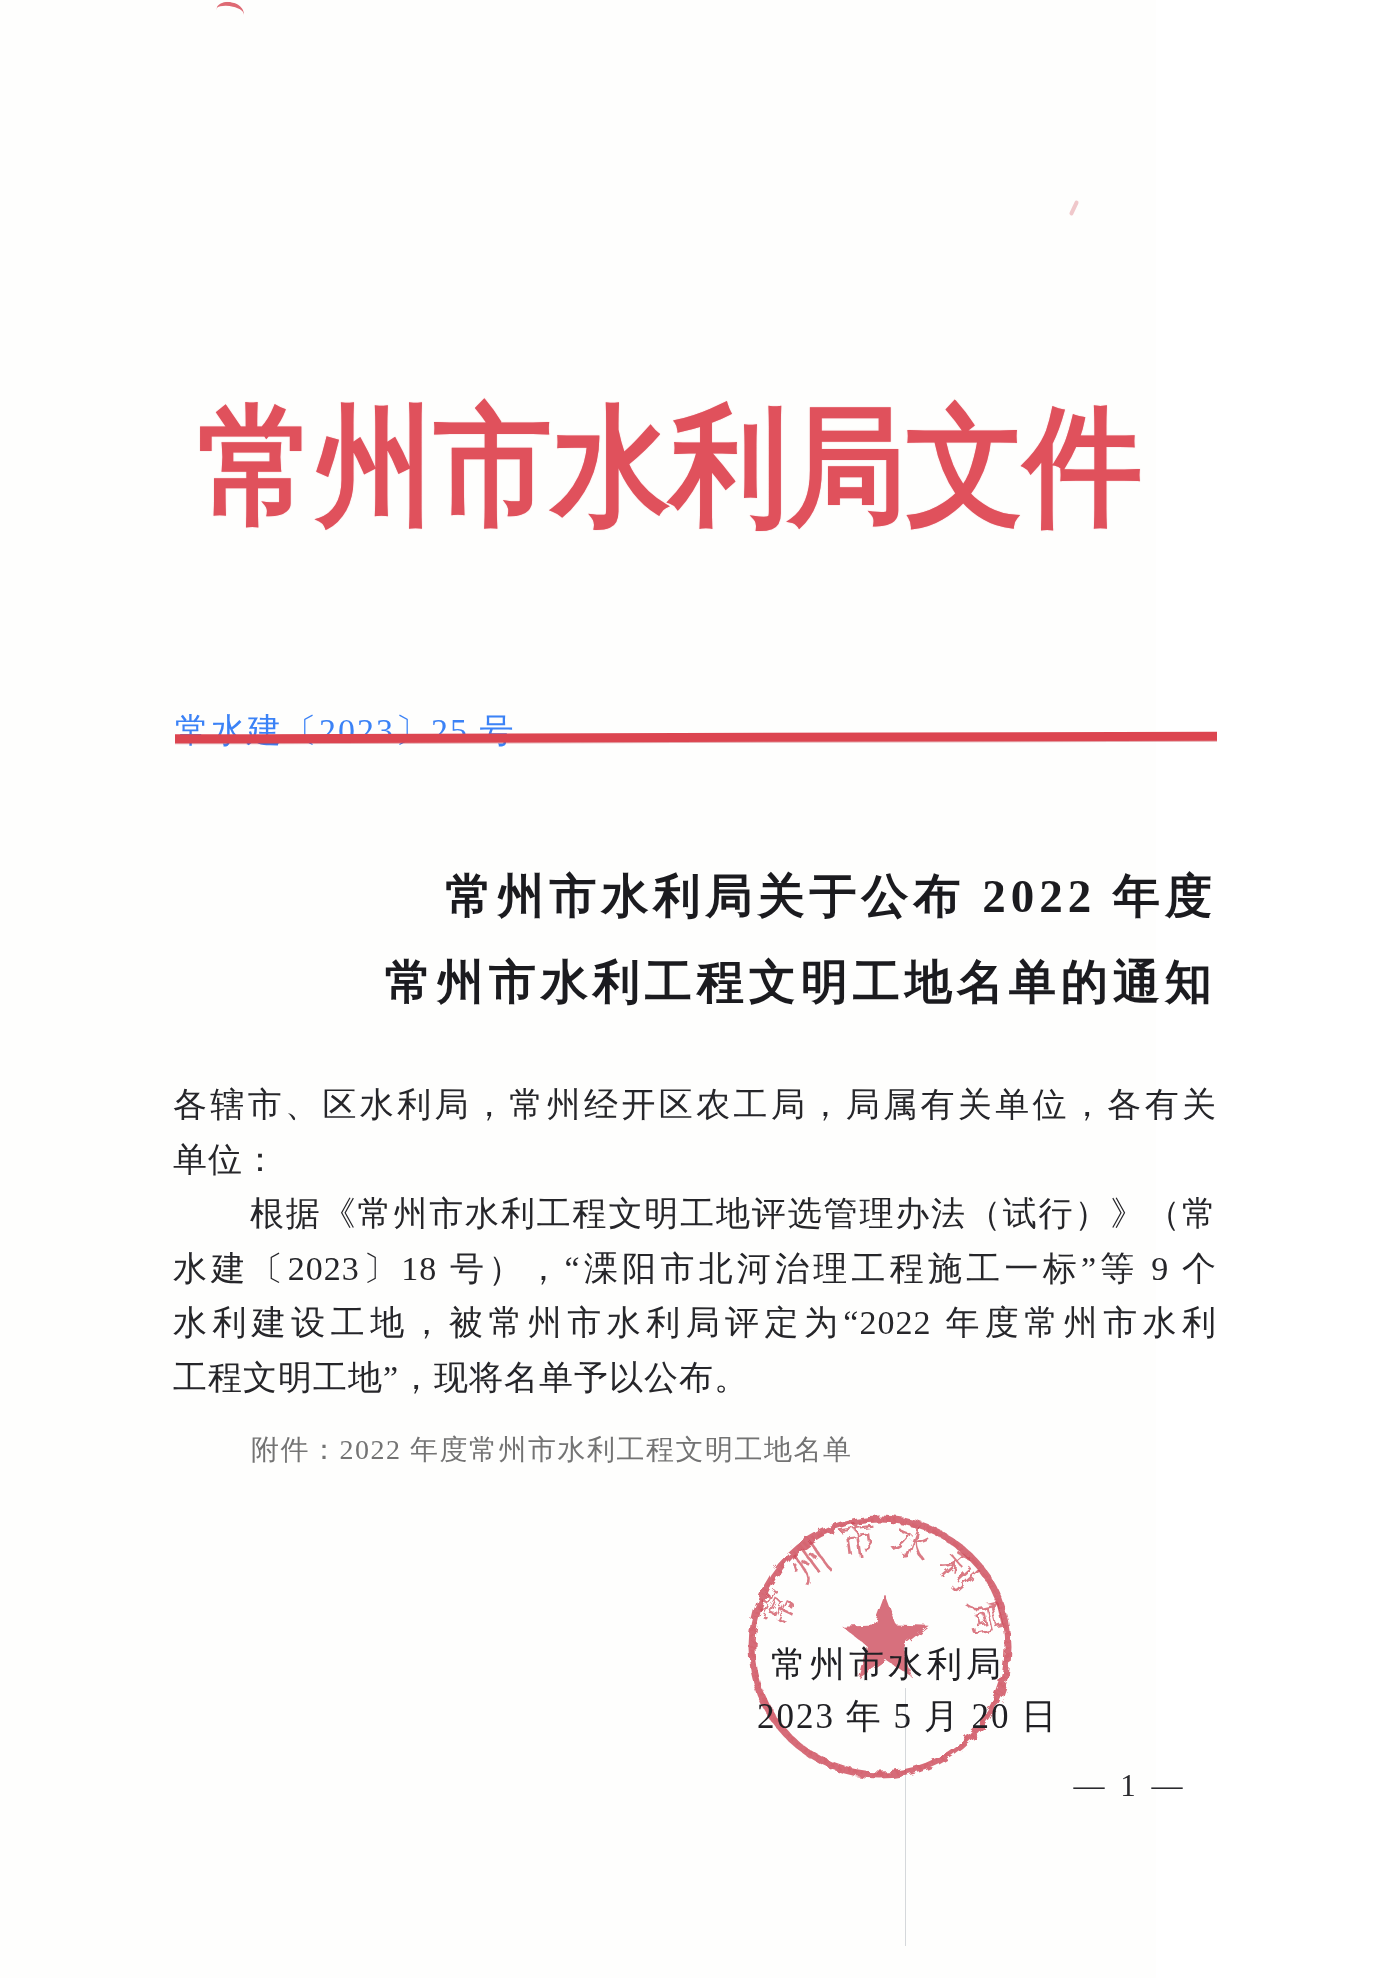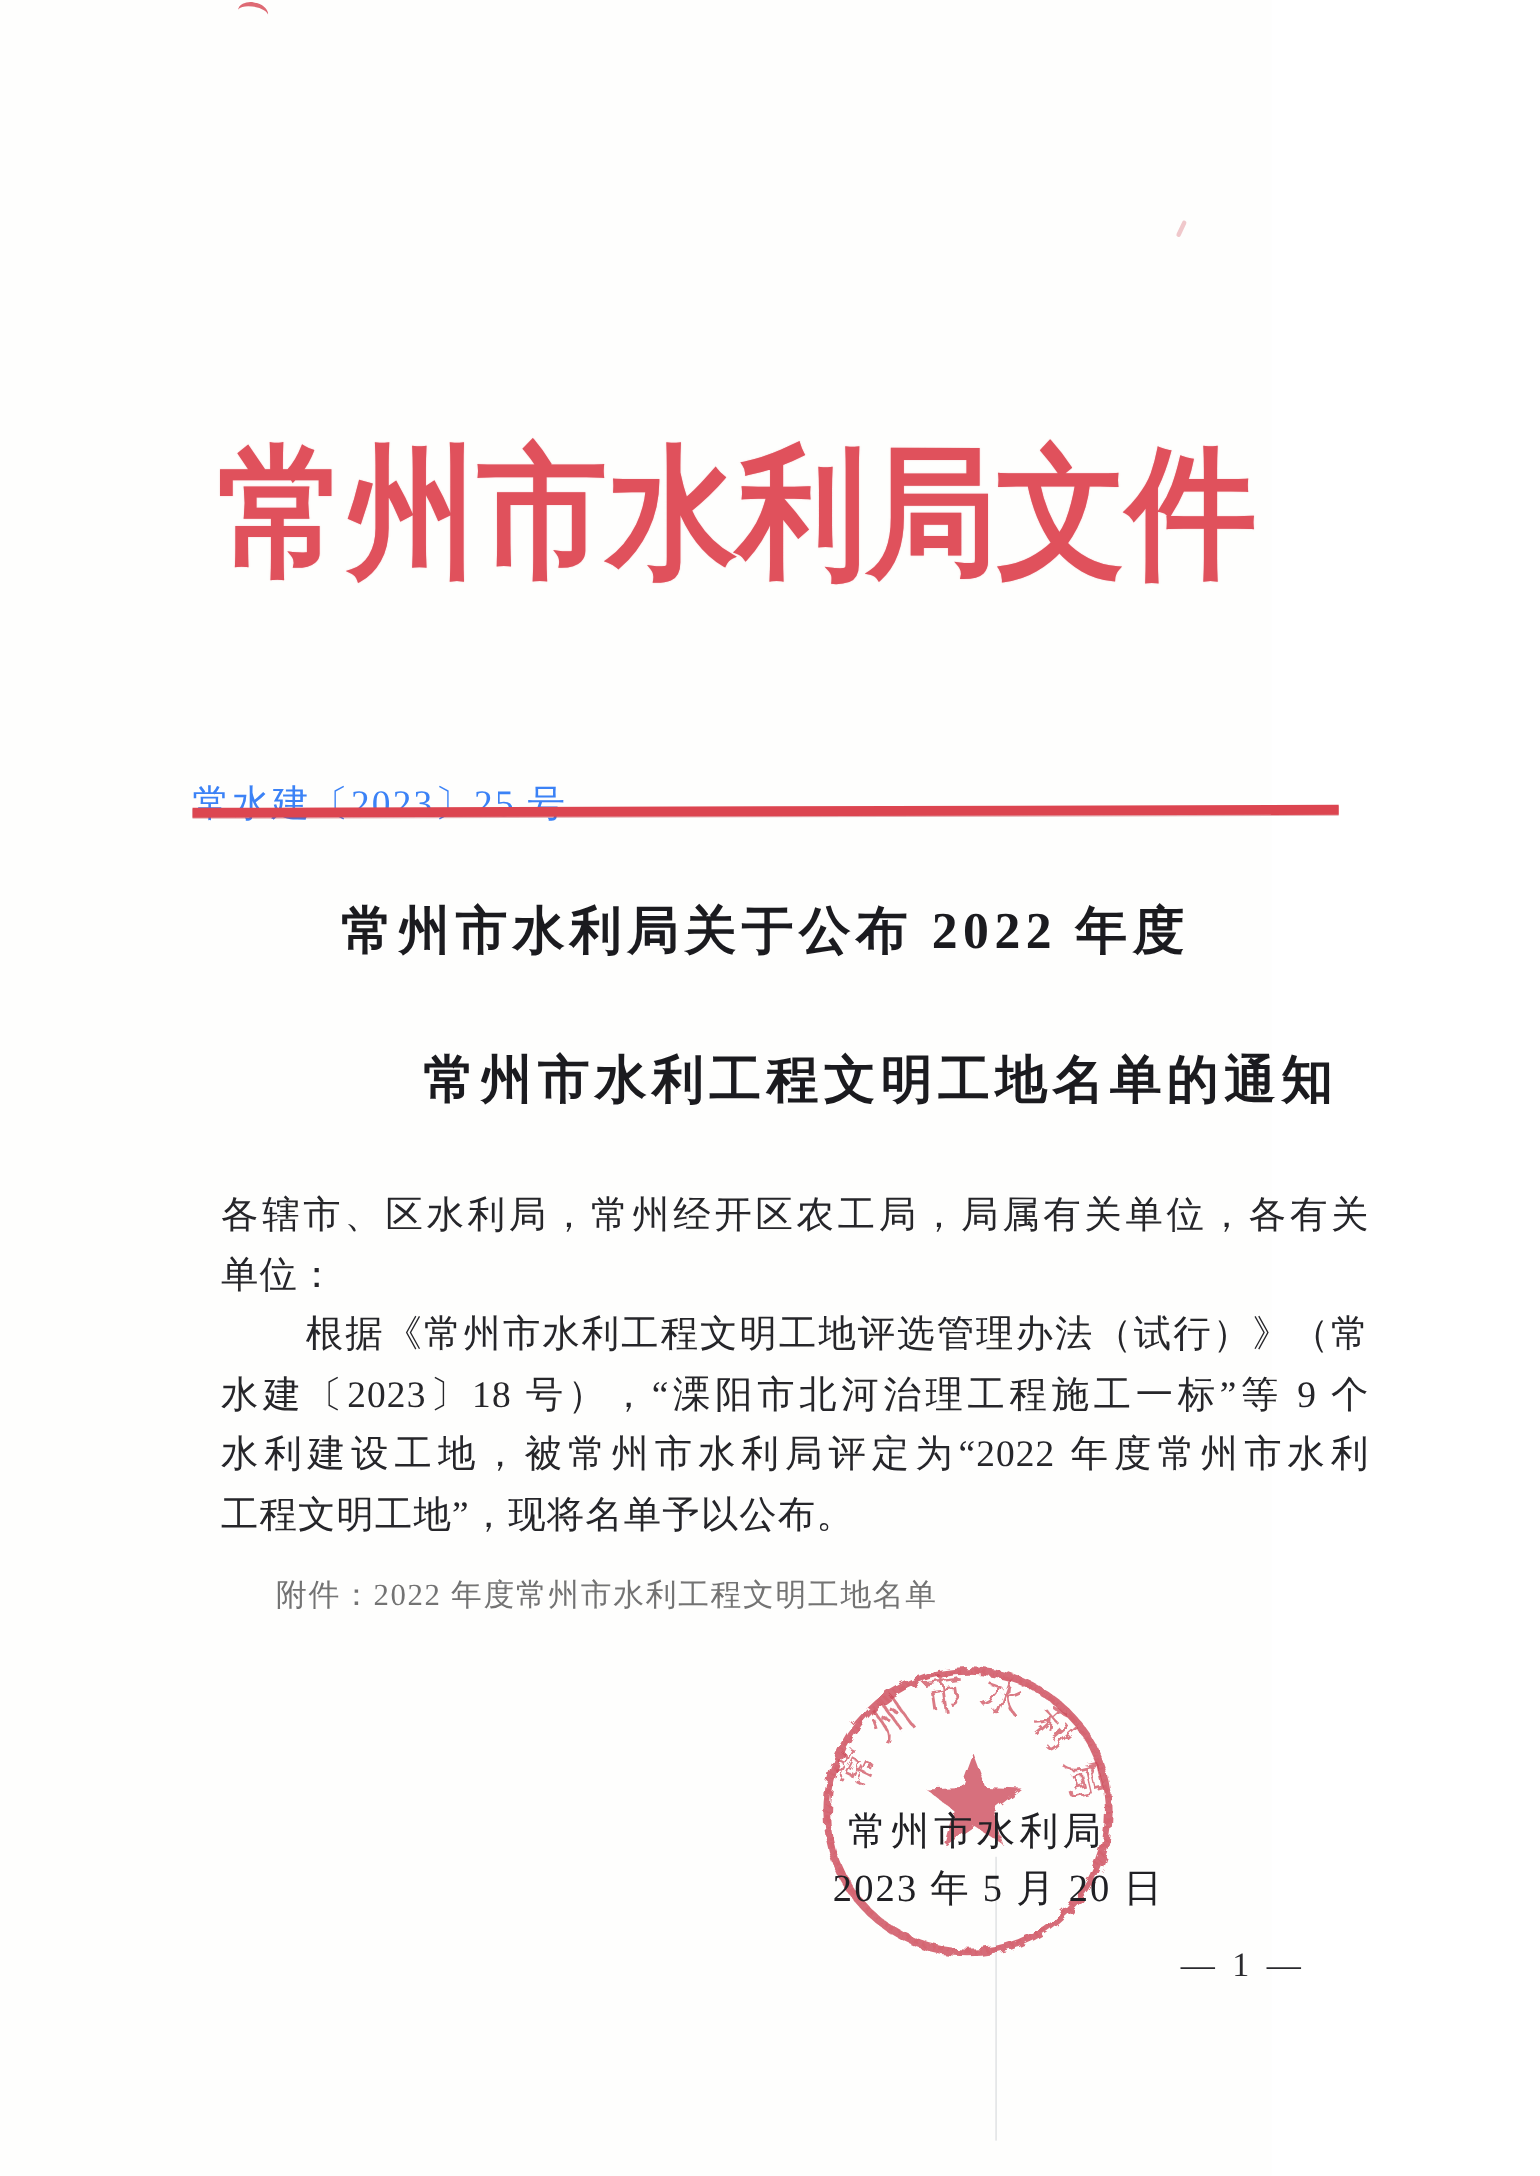--- a/index.html
+++ b/index.html
@@ -41,26 +41,26 @@
     background:var(--rule-red);
     box-shadow:0 1px 0 rgba(190,50,60,.4);
     transform:rotate(-0.15deg);
   }
   
   .title-line{
     position:absolute;left:175px;width:1042px;text-align:center;
     font-size:47px;font-weight:700;letter-spacing:5px;
     color:#1b1b1f;white-space:nowrap;line-height:52px;
   }
-  .title-line1{top:821px;}
+  .title-line1{top:870px;text-align:right;}
   .title-line2{top:956px;text-align:right;}
   
   .body-block{
     position:absolute;left:173px;top:1078px;width:1044px;
-    font-size:34px;color:#26262a;margin-left:28px;
+    font-size:34px;color:#26262a;
   }
   .line{
     line-height:54.5px;height:54.5px;white-space:nowrap;
     letter-spacing:1px;
   }
   .line.justify{
     white-space:normal;
     text-align:justify;text-align-last:justify;
     -moz-text-align-last:justify;
   }

